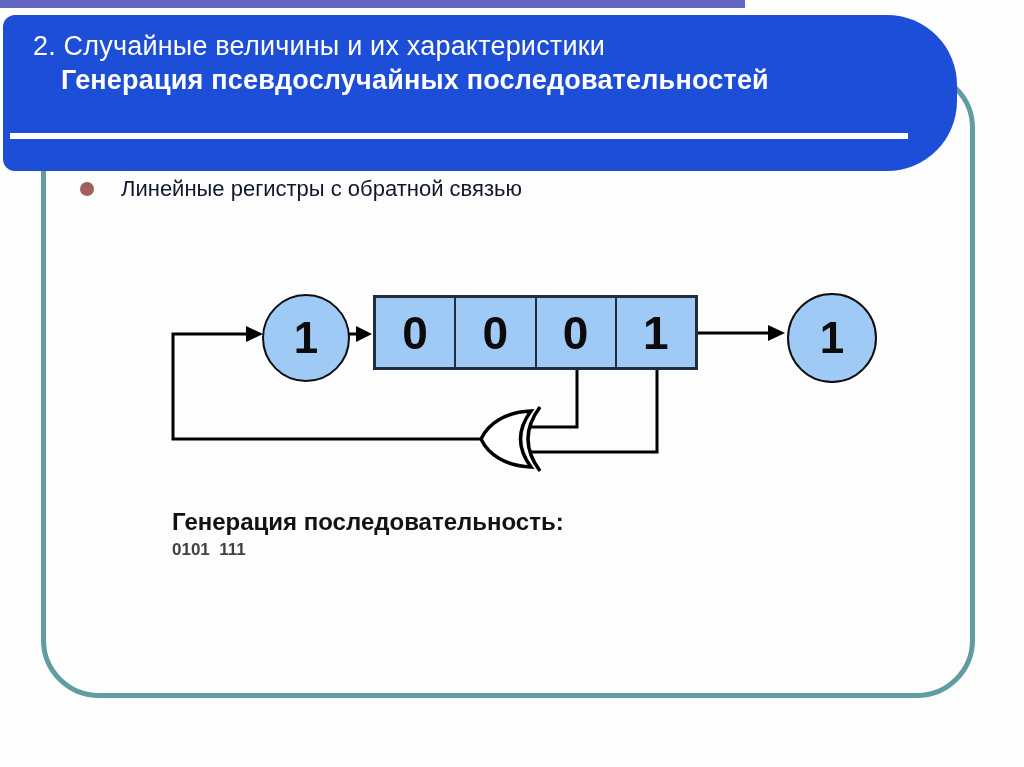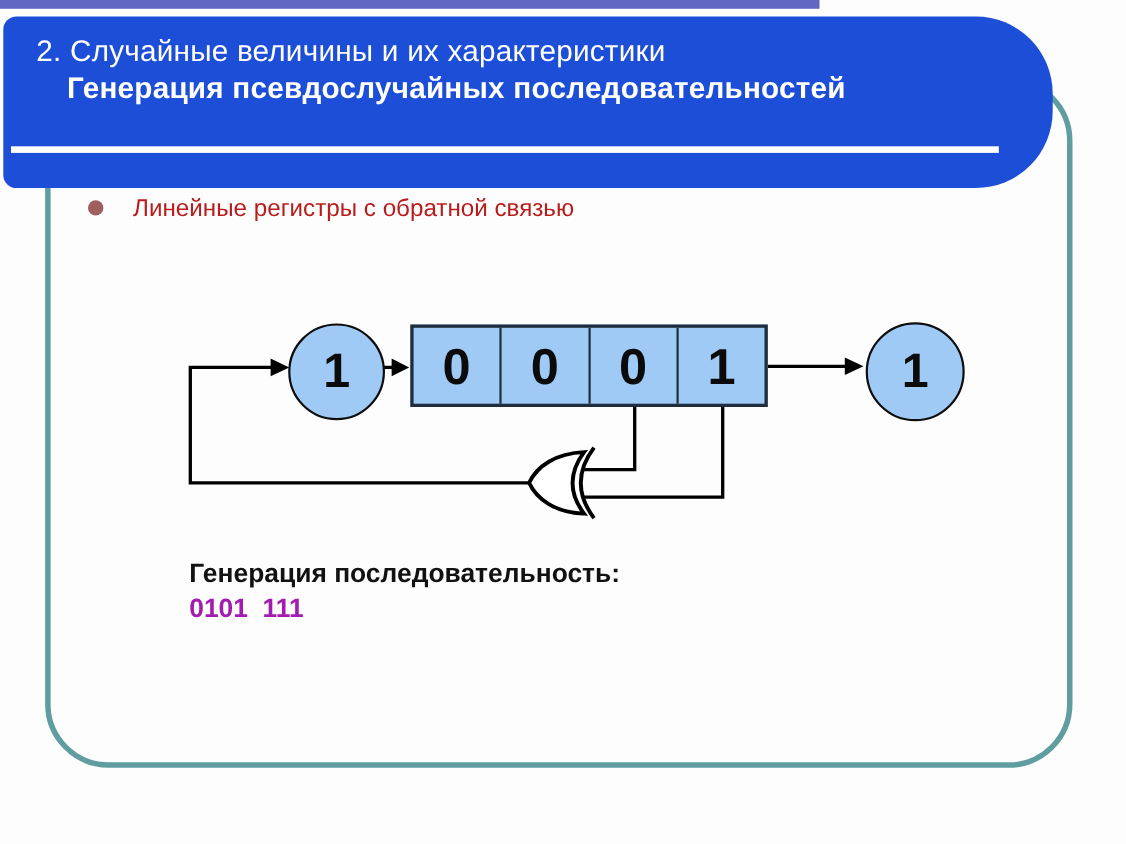--- a/index.html
+++ b/index.html
@@ -37,21 +37,21 @@
     position:absolute;left:7px;top:118px;width:898px;height:6px;background:#ffffff;
   }
 
   
   .bullet-row{position:absolute;left:0;top:0;z-index:2;}
   .dot{
     position:absolute;left:80px;top:182px;width:14px;height:14px;border-radius:50%;
     background:#a05e5e;
   }
   .btext{
-    position:absolute;left:121px;top:176px;font-size:22px;color:#b91c1c;white-space:nowrap;
+    position:absolute;left:121px;top:176px;font-size:22px;color:#0f172a;white-space:nowrap;
   }
 
   
   .wires{position:absolute;left:0;top:0;z-index:2;}
   .circle{
     position:absolute;border-radius:50%;
     background:#9ecaf5;border:2px solid #0d0d0d;
     display:flex;align-items:center;justify-content:center;
     font-weight:700;font-size:44px;color:#0b0b0b;z-index:2;
   }
@@ -65,21 +65,21 @@
     flex:1;display:flex;align-items:center;justify-content:center;
     font-weight:700;font-size:46px;color:#0b0b0b;border-left:2px solid #1f2d3d;
   }
   .cell:first-child{border-left:none;}
 
   
   .out-label{
     position:absolute;left:172px;top:508px;font-size:24px;font-weight:700;color:#121212;z-index:2;
   }
   .out-value{
-    position:absolute;left:172px;top:540px;font-size:24px;font-weight:700;color:#a21caf;
+    position:absolute;left:172px;top:540px;font-size:17px;font-weight:700;color:#404040;
     white-space:pre;z-index:2;
   }
 </style>
 </head>
 <body>
 
 <div class="slide">
 
   <div class="frame"></div>
 

